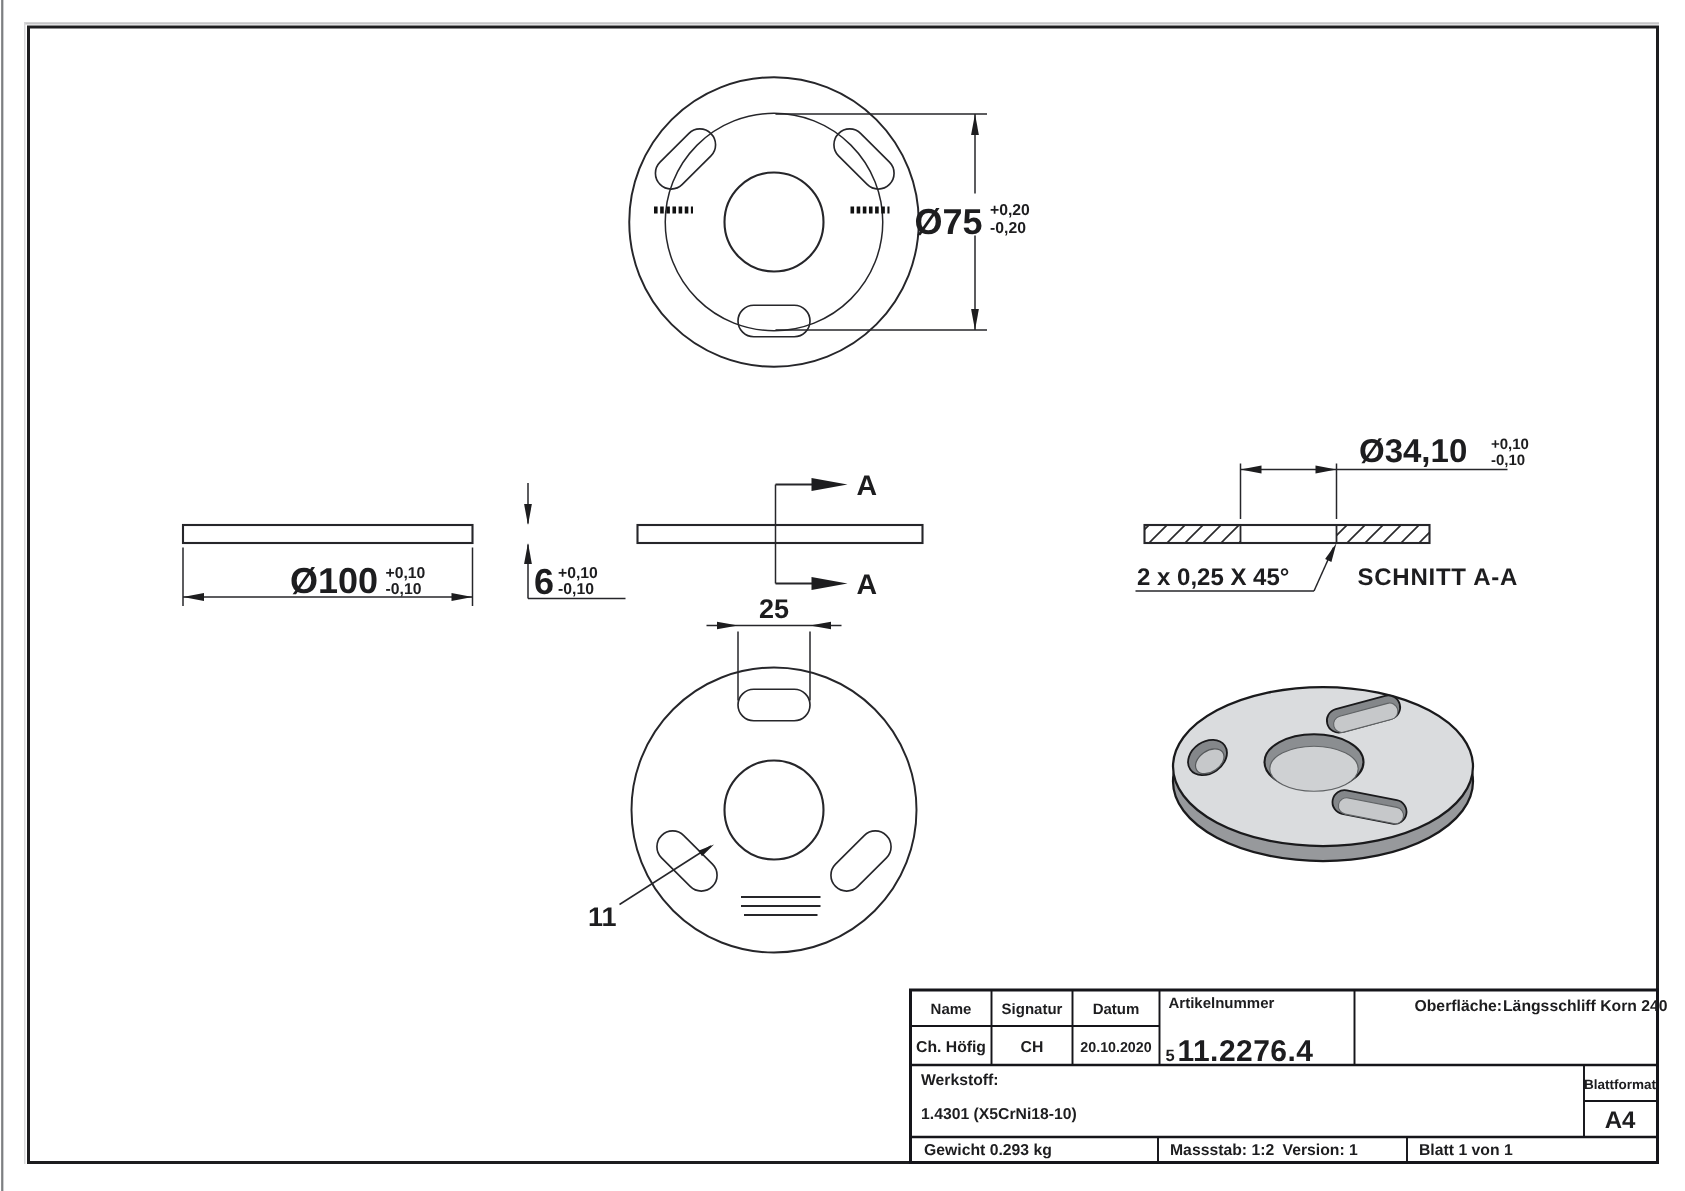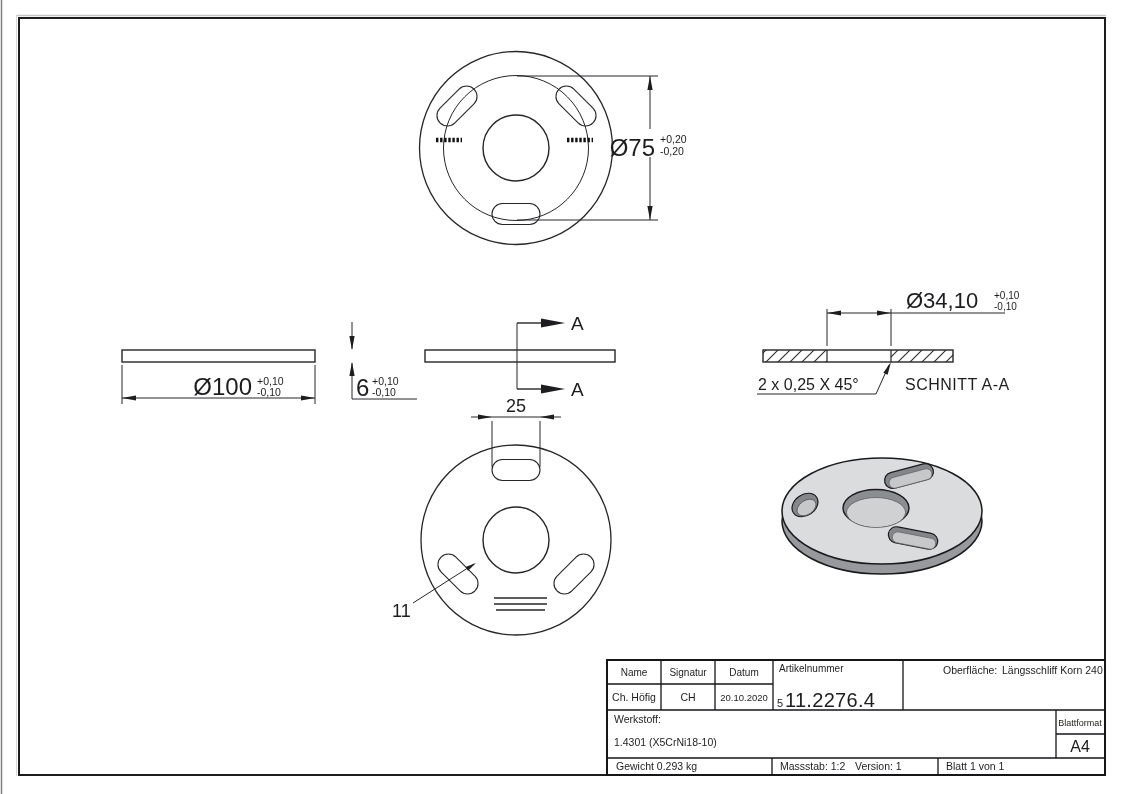--- a/index.html
+++ b/index.html
@@ -1,17 +1,17 @@
 <!DOCTYPE html>
 <html><head>
 <meta charset="utf-8">
 <style>
   html,body{margin:0;padding:0;background:#fff;}
   .page{position:relative;width:1123px;height:794px;background:#ffffff;overflow:hidden;
-        font-family:"Liberation Sans", sans-serif;}
+        font-family:"Liberation Sans", sans-serif;font-weight:bold;}
   svg{position:absolute;left:0;top:0;}
   text{fill:#1d1d1f;font-family:"Liberation Sans", sans-serif;}
   .dimtxt{font-size:24px;}
   .toltxt{font-size:10.5px;}
   .smalltxt{font-size:10.5px;}
   .hdrtxt{font-size:10px;}
 </style>
 </head>
 <body>
 

